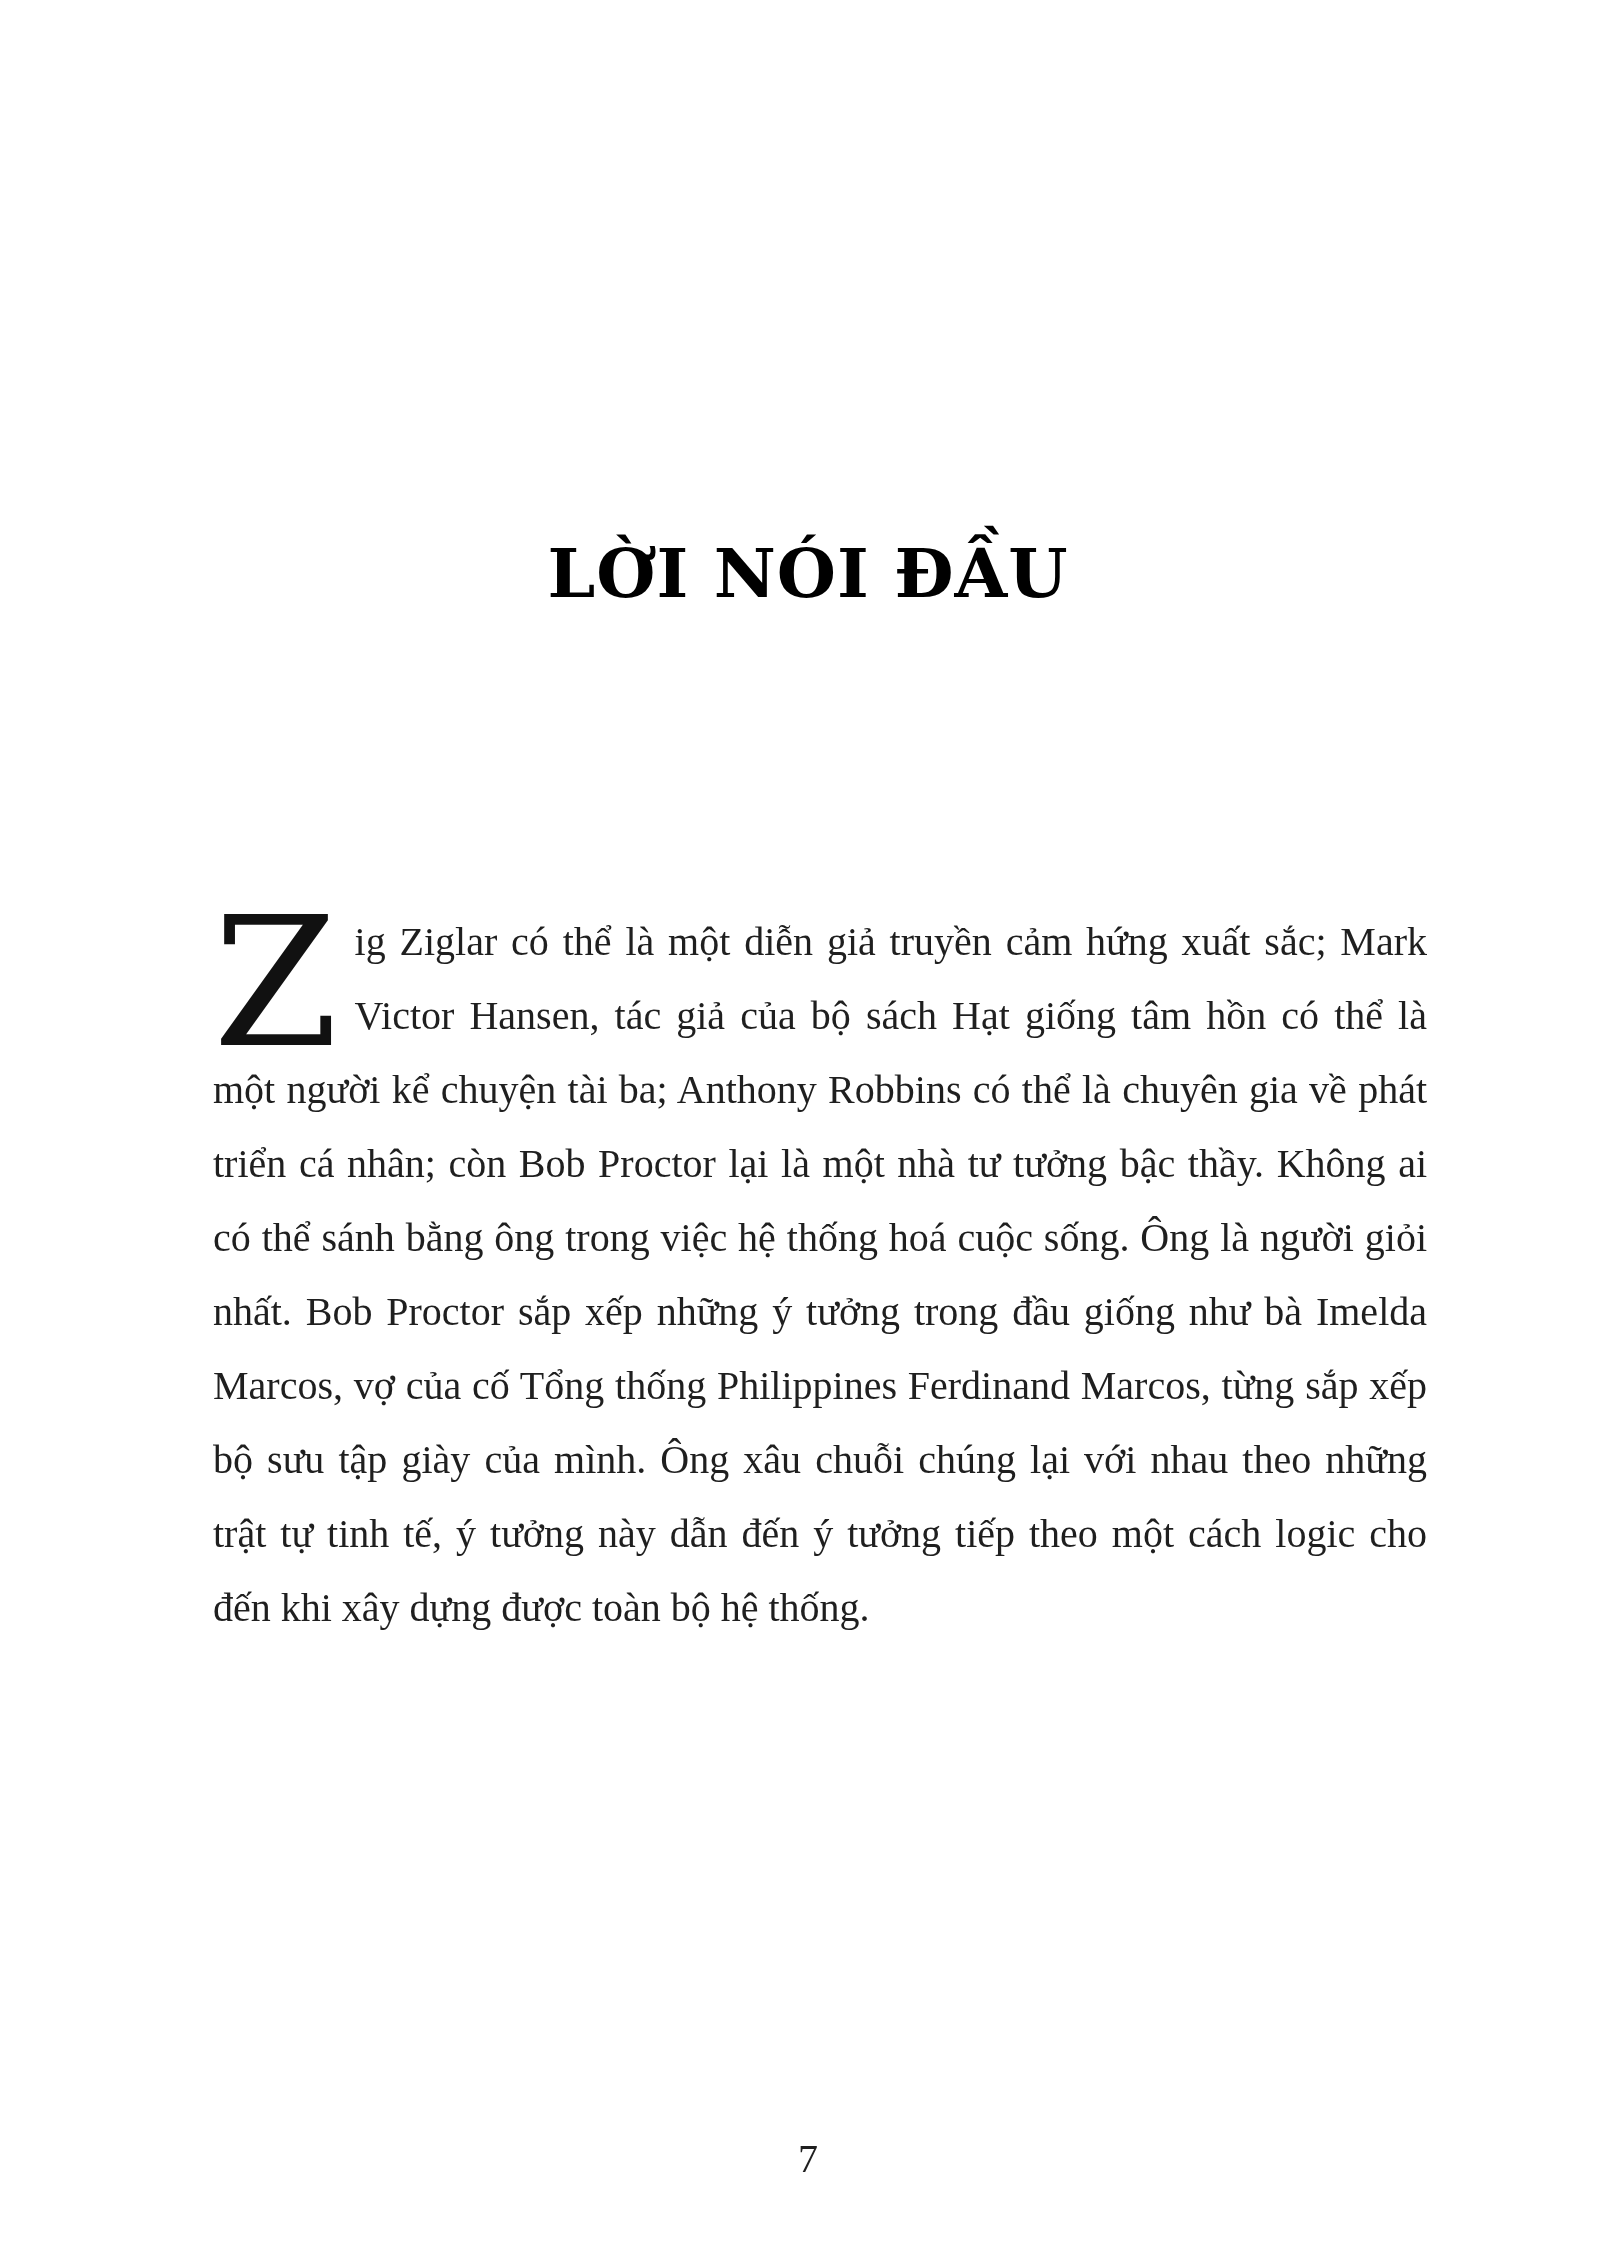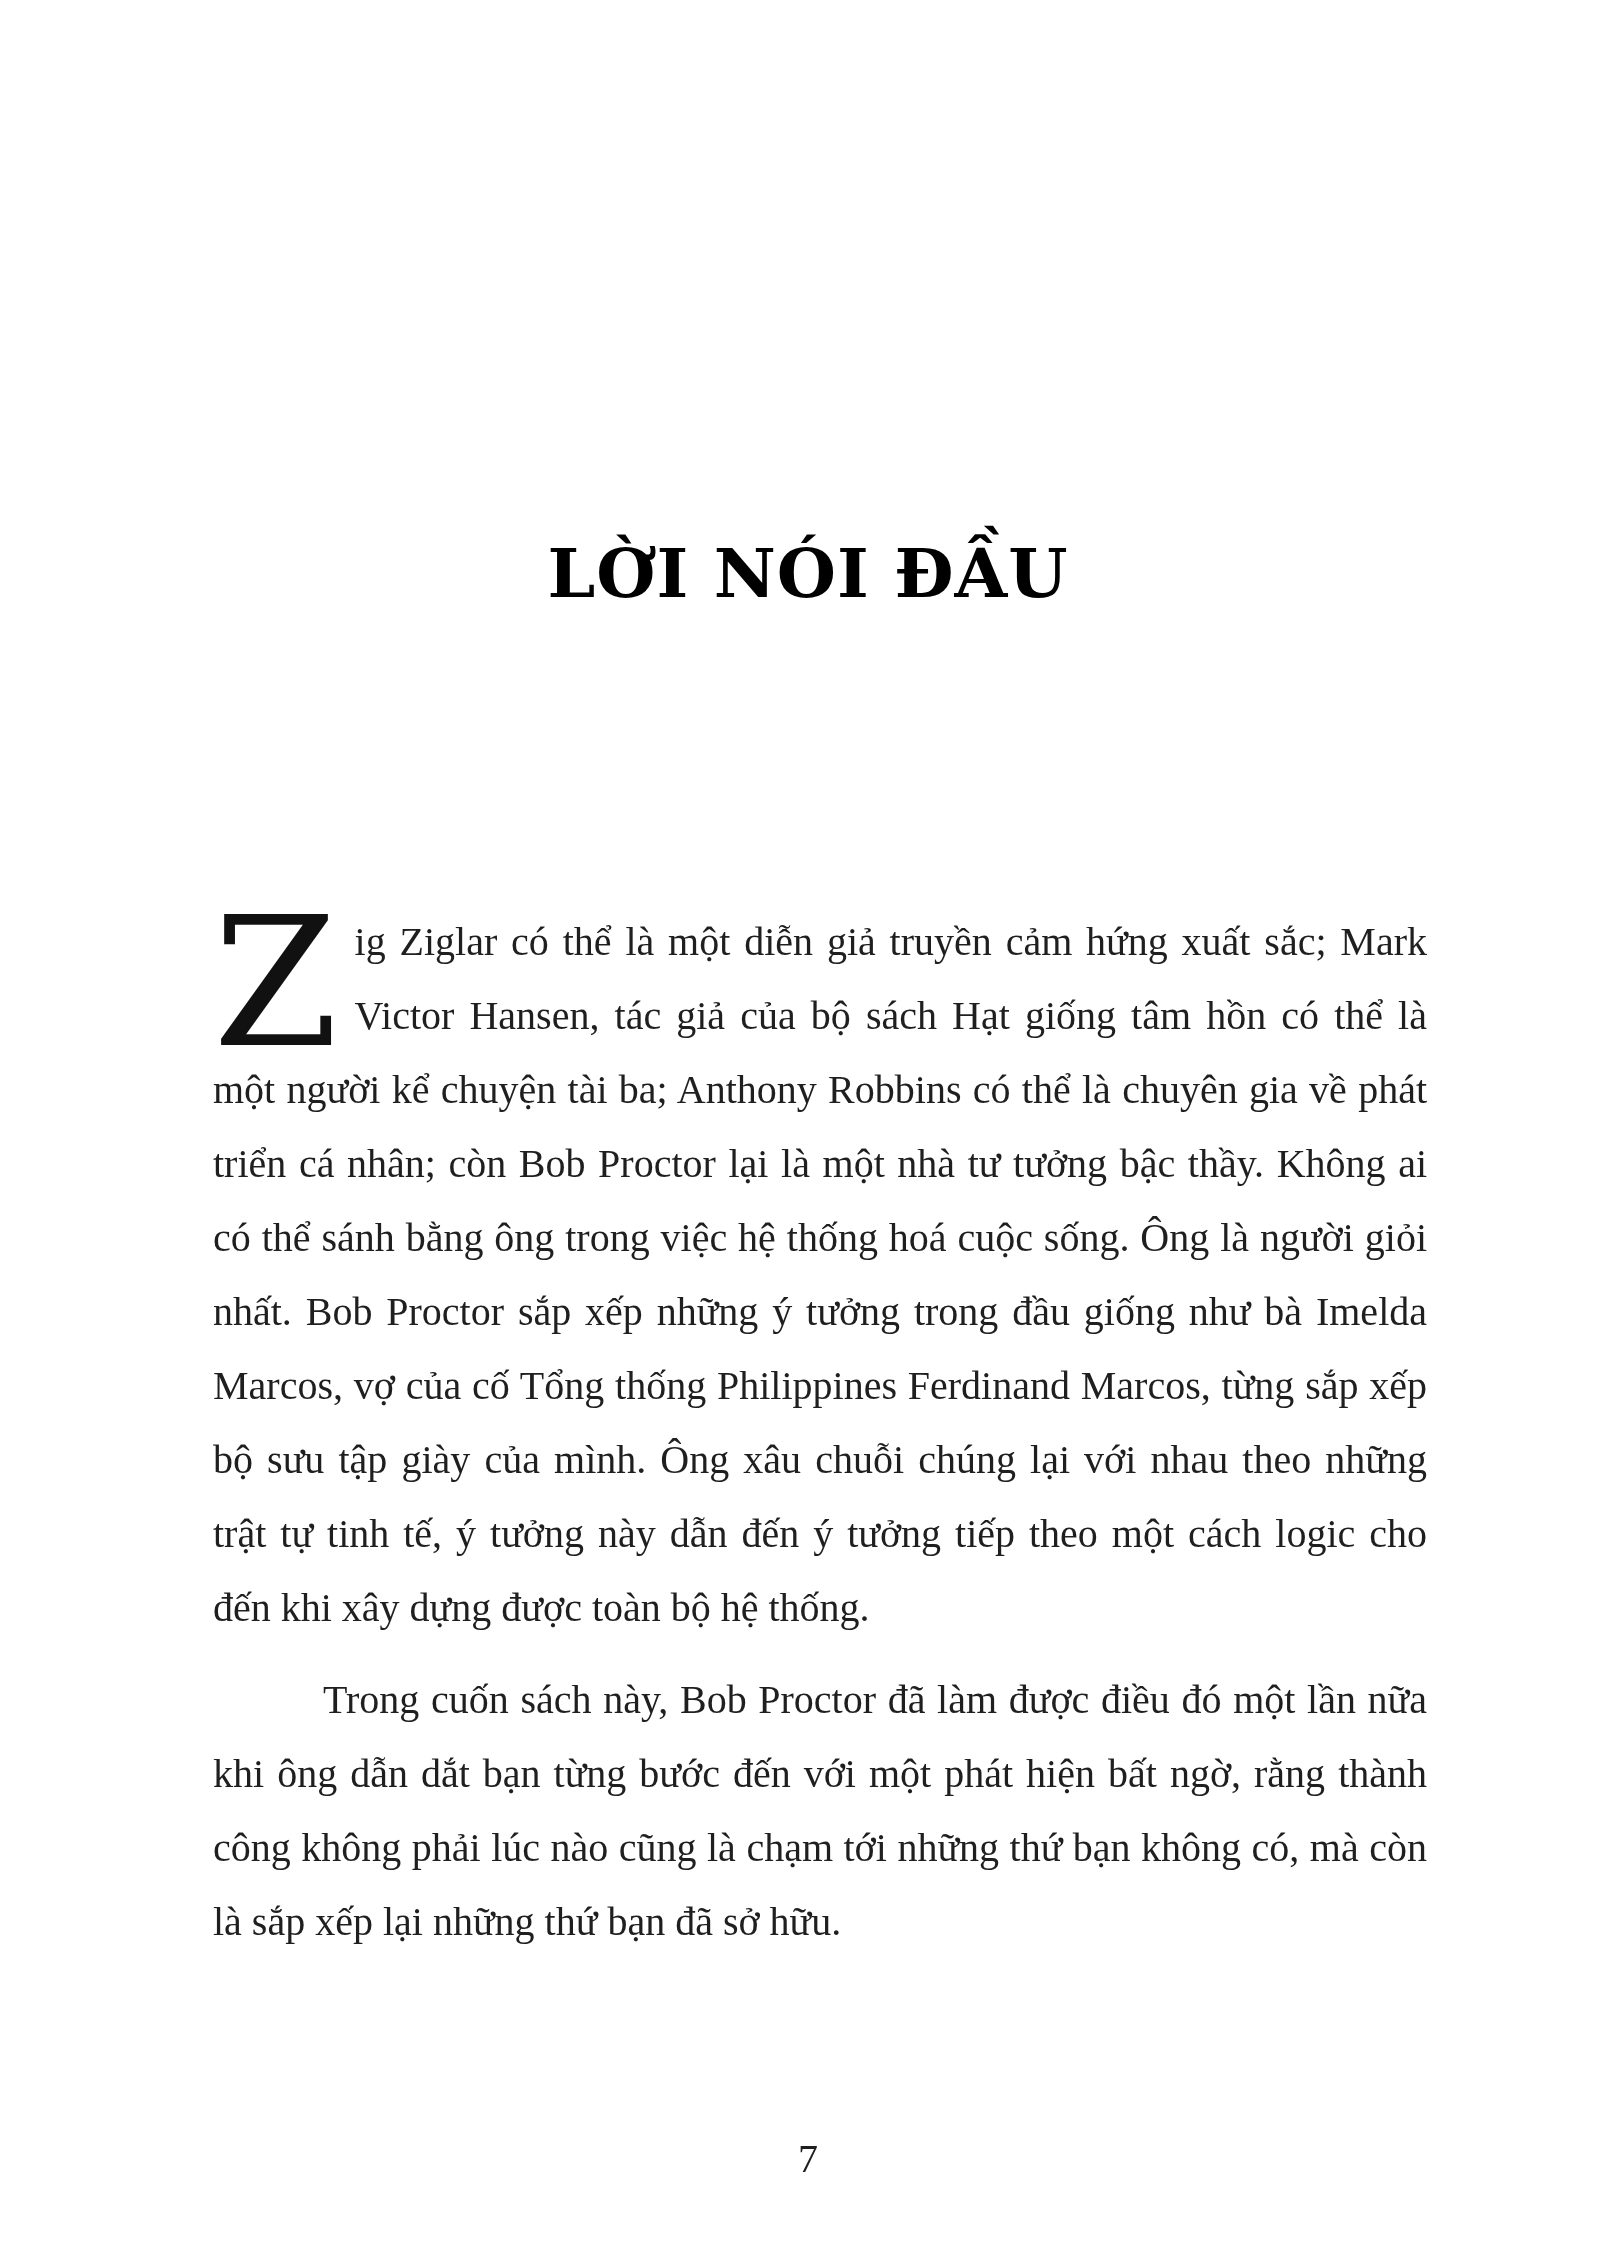--- a/index.html
+++ b/index.html
@@ -73,19 +73,18 @@
 
   <div class="chapter-title">LỜI NÓI ĐẦU</div>
 
   <div class="body-text">
     <p>
       <span class="dropcap">Z</span>
       <span>ig Ziglar có thể là một diễn giả truyền cảm hứng xuất sắc; Mark Victor Hansen, tác giả của bộ sách </span>
       <span class="italic-run">Hạt giống tâm hồn</span>
       <span> có thể là một người kể chuyện tài ba; Anthony Robbins có thể là chuyên gia về phát triển cá nhân; còn Bob Proctor lại là một nhà tư tưởng bậc thầy. Không ai có thể sánh bằng ông trong việc hệ thống hoá cuộc sống. Ông là người giỏi nhất. Bob Proctor sắp xếp những ý tưởng trong đầu giống như bà Imelda Marcos, vợ của cố Tổng thống Philippines Ferdinand Marcos, từng sắp xếp bộ sưu tập giày của mình. Ông xâu chuỗi chúng lại với nhau theo những trật tự tinh tế, ý tưởng này dẫn đến ý tưởng tiếp theo một cách logic cho đến khi xây dựng được toàn bộ hệ thống.</span>
     </p>
-    <p class="para-2">Trong cuốn sách này, Bob Proctor đã làm được điều đó một lần nữa khi ông dẫn dắt bạn từng bước đến với một phát hiện bất ngờ, rằng thành công không phải lúc nào cũng là chạm tới những thứ bạn không có, mà còn là sắp xếp lại những thứ bạn đã sở hữu.</p>
   </div>
 
   <div class="page-number">7</div>
 
 </div>
 
 
 </body></html>

